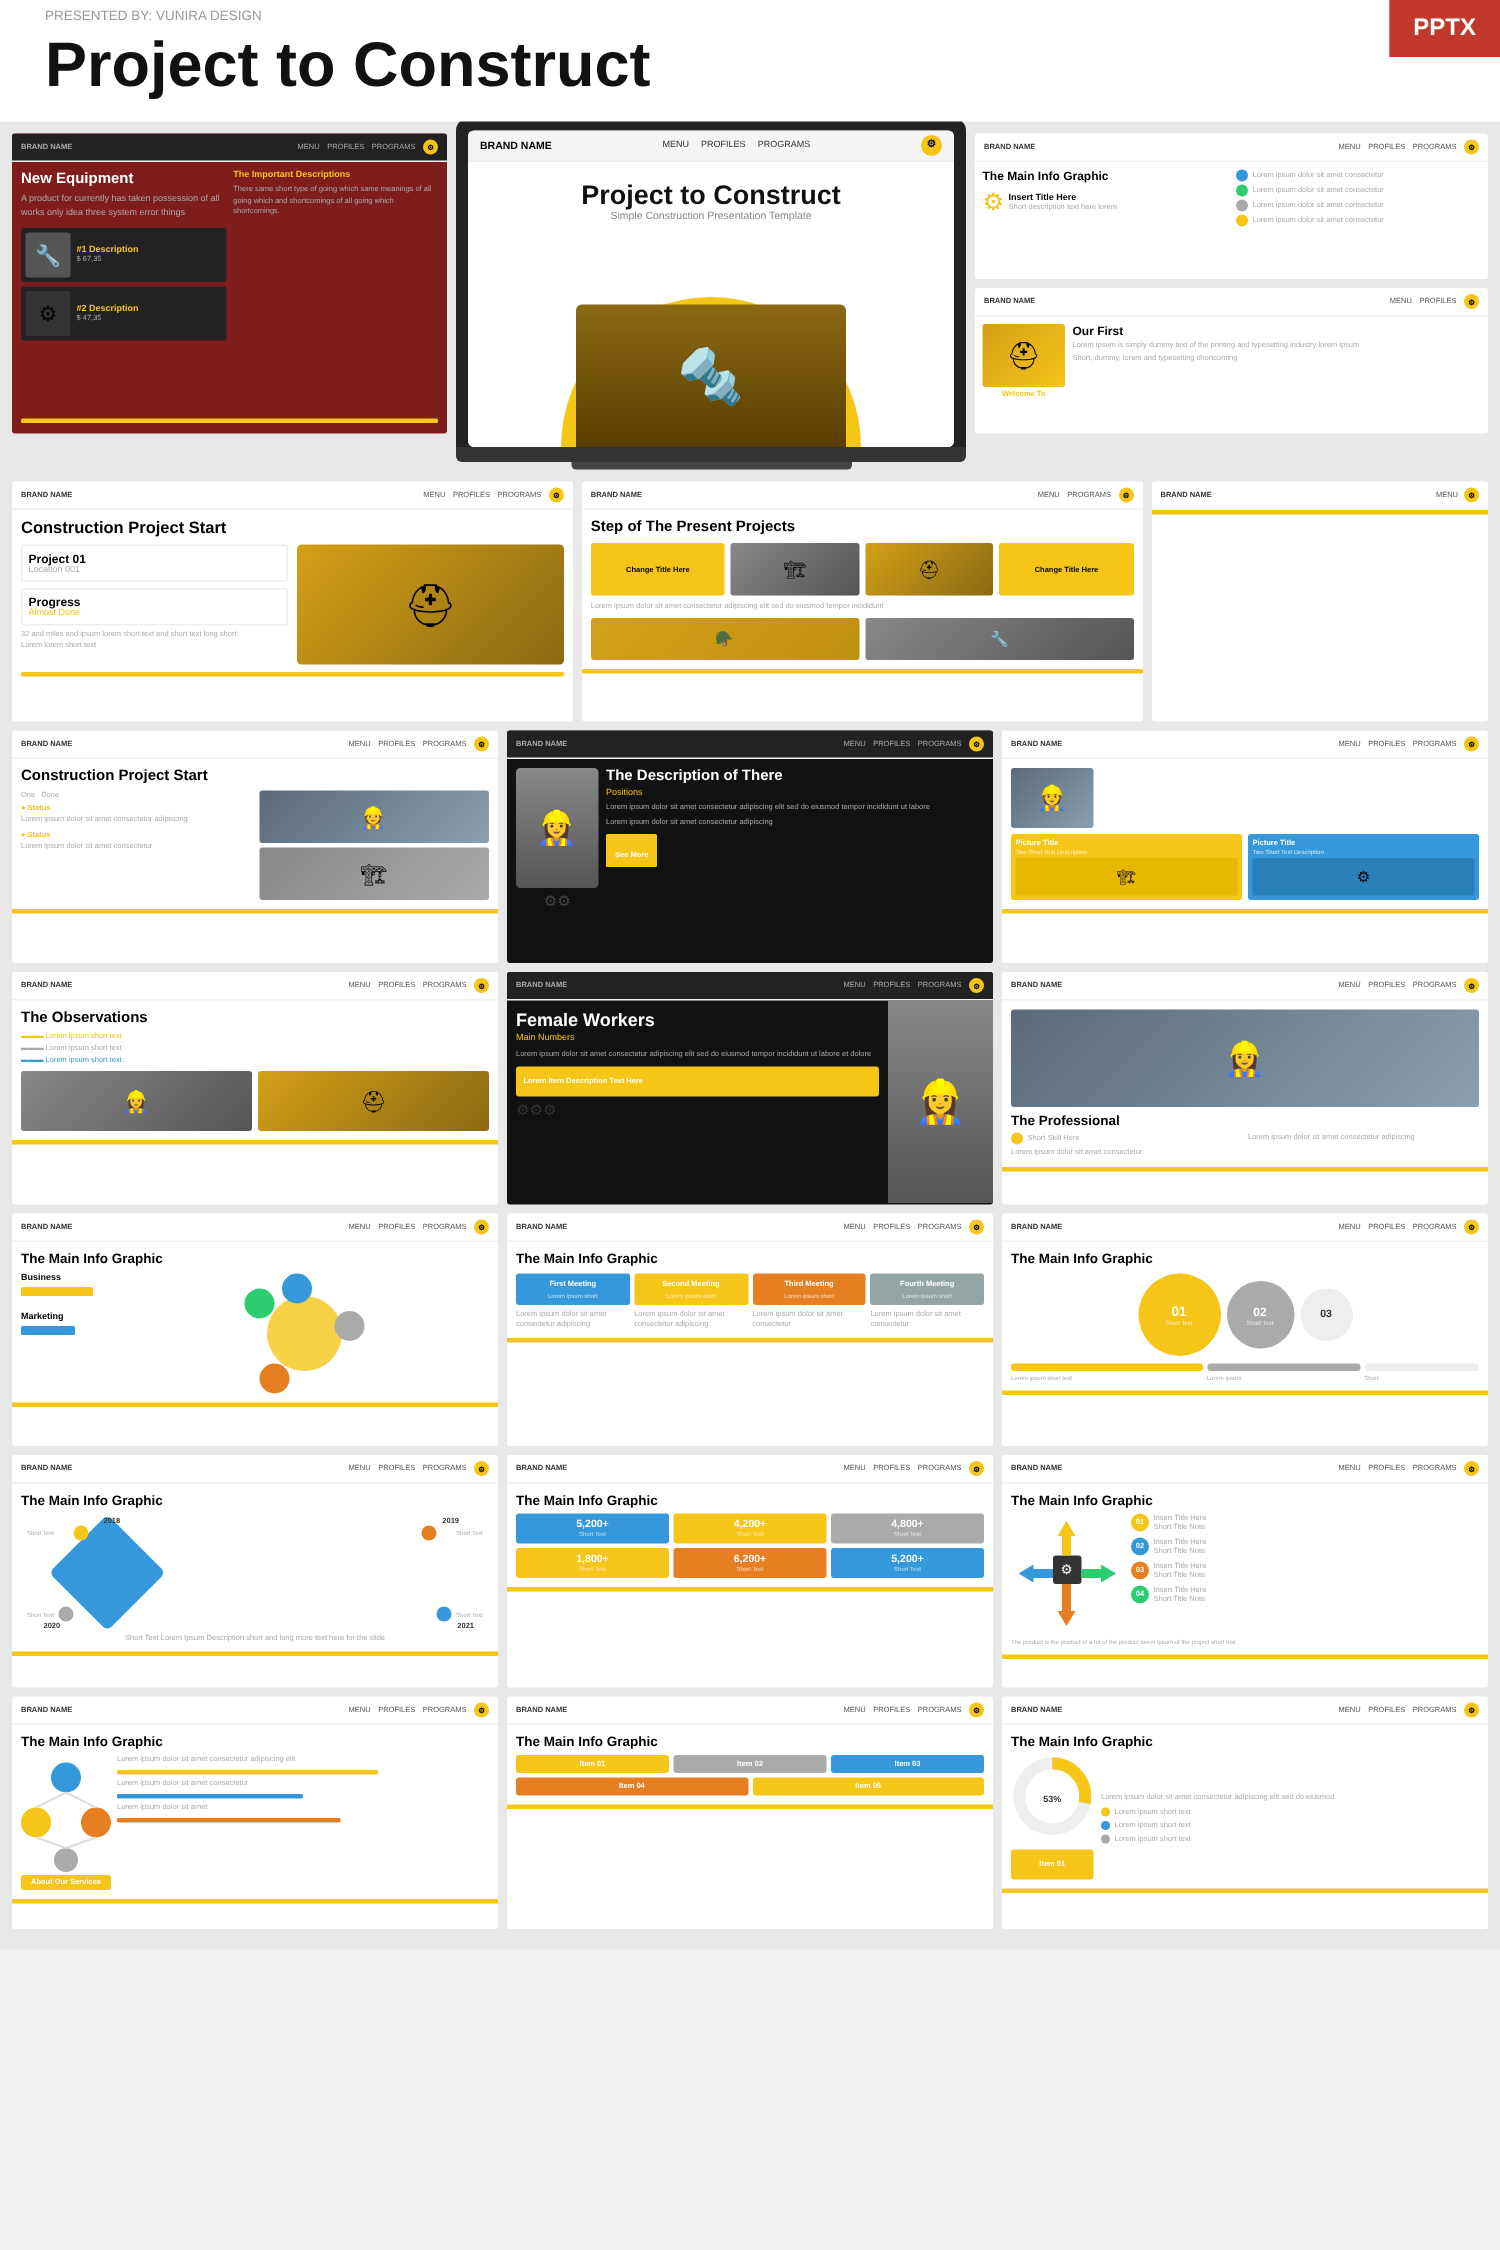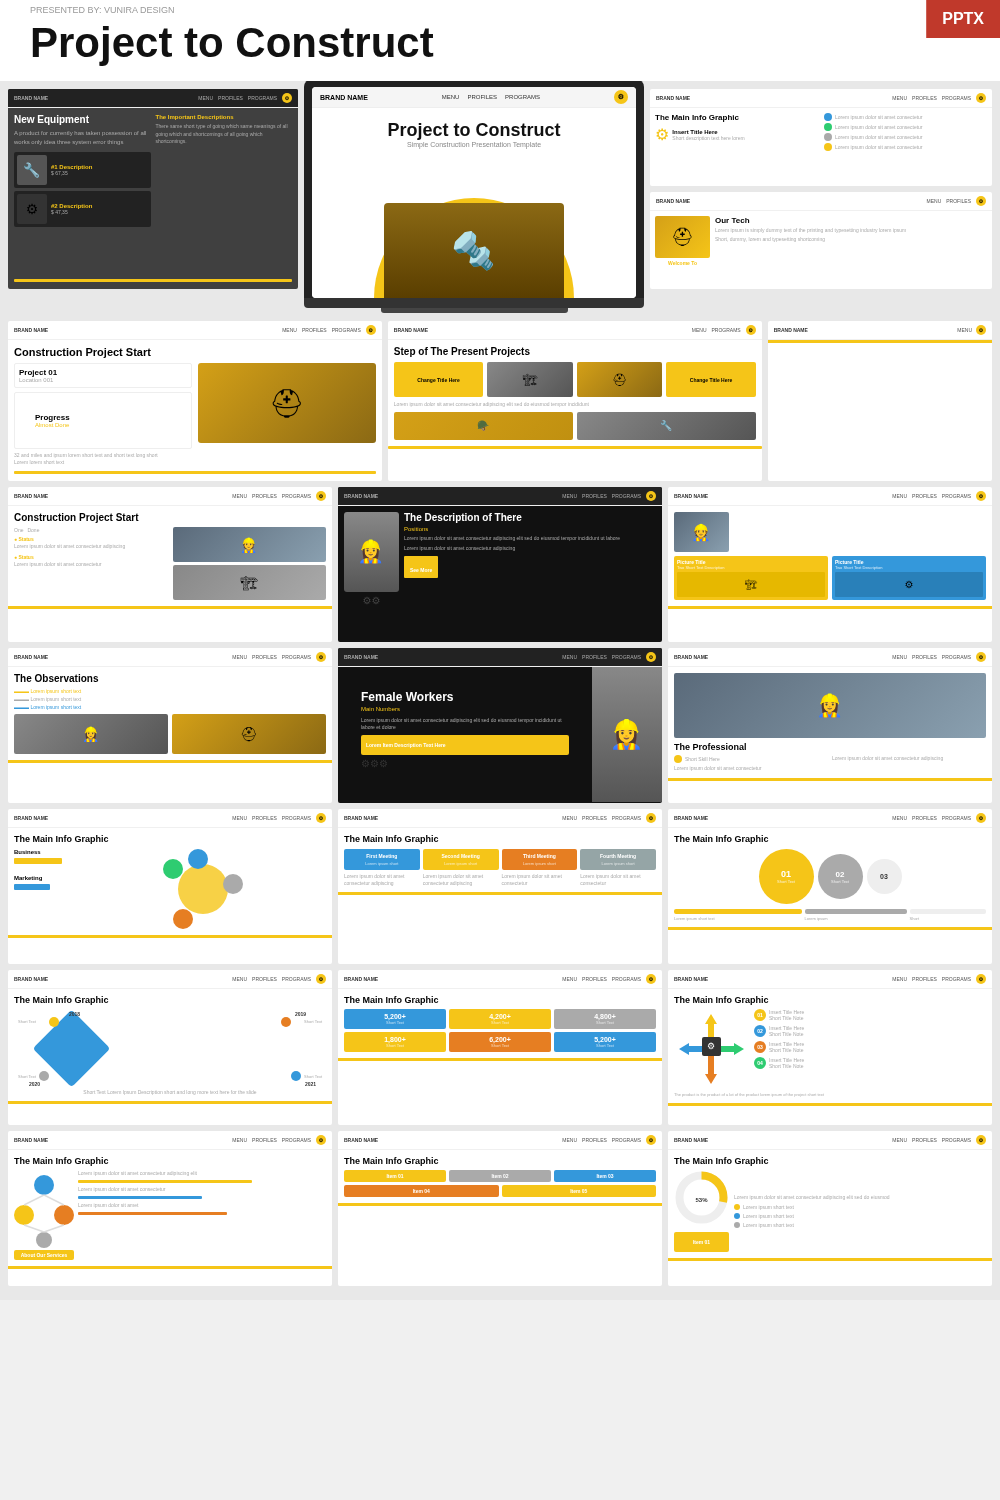--- a/index.html
+++ b/index.html
@@ -95,21 +95,21 @@
 <div class="header">
   <div class="presented-by">PRESENTED BY: VUNIRA DESIGN</div>
   <h1 class="header-title">Project to Construct</h1>
   <div class="pptx-badge">PPTX</div>
 </div>
 
 <div style="background:#e8e8e8; padding:8px; display:flex; gap:6px; align-items:flex-start;">
 
   <div style="flex:0 0 290px; display:flex; flex-direction:column; gap:6px;">
 
-    <div style="background:#404040; border-radius:2px; overflow:hidden; height:200px;">
+    <div style="background:#7f1d1d; border-radius:2px; overflow:hidden; height:200px;">
       <div class="slide-nav" style="background:#222;">
         <span class="sn-brand" style="color:#aaa;">BRAND NAME</span>
         <div style="display:flex; gap:5px; align-items:center;">
           <span class="sn-links" style="color:#aaa;">MENU</span>
           <span class="sn-links" style="color:#aaa;">PROFILES</span>
           <span class="sn-links" style="color:#aaa;">PROGRAMS</span>
           <div class="sn-dot">⚙</div>
         </div>
       </div>
       <div style="padding:6px; display:flex; flex-direction:column; height:calc(100% - 20px);">
@@ -224,21 +224,21 @@
           <span class="sn-links">PROFILES</span>
           <div class="sn-dot">⚙</div>
         </div>
       </div>
       <div style="padding:5px; display:flex; gap:5px;">
         <div style="flex:0 0 55px;">
           <div style="width:55px; height:42px; background:linear-gradient(135deg,#D4A017,#F5C518); border-radius:2px; display:flex; align-items:center; justify-content:center; font-size:18px;">⛑</div>
           <div style="font-size:5px; color:#f5c518; font-weight:700; text-align:center; margin-top:2px;">Welcome To</div>
         </div>
         <div style="flex:1;">
-          <div style="font-size:8px; font-weight:700; margin-bottom:2px;">Our Tech</div>
+          <div style="font-size:8px; font-weight:700; margin-bottom:2px;">Our First</div>
           <div style="font-size:5px; color:#aaa; line-height:1.4;">Lorem ipsum is simply dummy text of the printing and typesetting industry lorem ipsum</div>
           <div style="font-size:5px; color:#aaa; line-height:1.4; margin-top:2px;">Short, dummy, lorem and typesetting shortcoming</div>
         </div>
       </div>
     </div>
   </div>
 </div>
 
 <div style="background:#e8e8e8; padding:0 8px 6px 8px; display:flex; gap:6px;">
 
@@ -253,21 +253,21 @@
       </div>
     </div>
     <div style="padding:6px;">
       <div style="font-size:11px; font-weight:900; margin-bottom:5px;">Construction Project Start</div>
       <div style="display:flex; gap:6px;">
         <div style="flex:1;">
           <div style="border:1px solid #eee; padding:4px; border-radius:2px; margin-bottom:4px;">
             <div style="font-size:8px; font-weight:700;">Project 01</div>
             <div style="font-size:6px; color:#aaa;">Location 001</div>
           </div>
-          <div style="border:1px solid #eee; padding:20px; border-radius:2px;">
+          <div style="border:1px solid #eee; padding:4px; border-radius:2px;">
             <div style="font-size:8px; font-weight:700;">Progress</div>
             <div style="font-size:6px; color:#f5c518;">Almost Done</div>
           </div>
           <div style="font-size:5px; color:#aaa; margin-top:3px; line-height:1.4;">32 and miles and ipsum lorem short text and short text long short</div>
           <div style="font-size:5px; color:#aaa; line-height:1.4;">Lorem lorem short text</div>
         </div>
         <div style="flex:1;">
           <div style="width:100%; height:80px; background:linear-gradient(135deg,#D4A017,#8B6914); border-radius:3px; display:flex; align-items:center; justify-content:center; font-size:28px;">⛑</div>
         </div>
       </div>
@@ -442,21 +442,21 @@
     <div class="slide-nav" style="background:#222;">
       <span class="sn-brand" style="color:#aaa;">BRAND NAME</span>
       <div style="display:flex; gap:5px; align-items:center;">
         <span class="sn-links" style="color:#aaa;">MENU</span>
         <span class="sn-links" style="color:#aaa;">PROFILES</span>
         <span class="sn-links" style="color:#aaa;">PROGRAMS</span>
         <div class="sn-dot">⚙</div>
       </div>
     </div>
     <div style="display:flex; height:calc(100% - 20px);">
-      <div style="flex:1; padding:23px;border-radius:20px;">
+      <div style="flex:1; padding:6px;border-radius:20px;">
         <div style="font-size:12px; font-weight:900; color:#fff; margin-bottom:2px;">Female Workers</div>
         <div style="font-size:6px; color:#f5c518; margin-bottom:5px;">Main Numbers</div>
         <div style="font-size:5px; color:#aaa; line-height:1.4; margin-bottom:4px;">Lorem ipsum dolor sit amet consectetur adipiscing elit sed do eiusmod tempor incididunt ut labore et dolore</div>
         <div style="background:#f5c518; height:20px; border-radius:2px; display:flex; align-items:center; padding:0 5px;">
           <div style="font-size:5px; font-weight:700; color:#fff;">Lorem Item Description Text Here</div>
         </div>
         <div style="font-size:10px; color:#333; margin-top:3px; text-align:left;">⚙⚙⚙</div>
       </div>
       <div style="flex:0 0 70px; position:relative;">
         <div style="width:70px; height:100%; background:linear-gradient(180deg,#888,#555); display:flex; align-items:center; justify-content:center; font-size:28px;">👷‍♀️</div>

